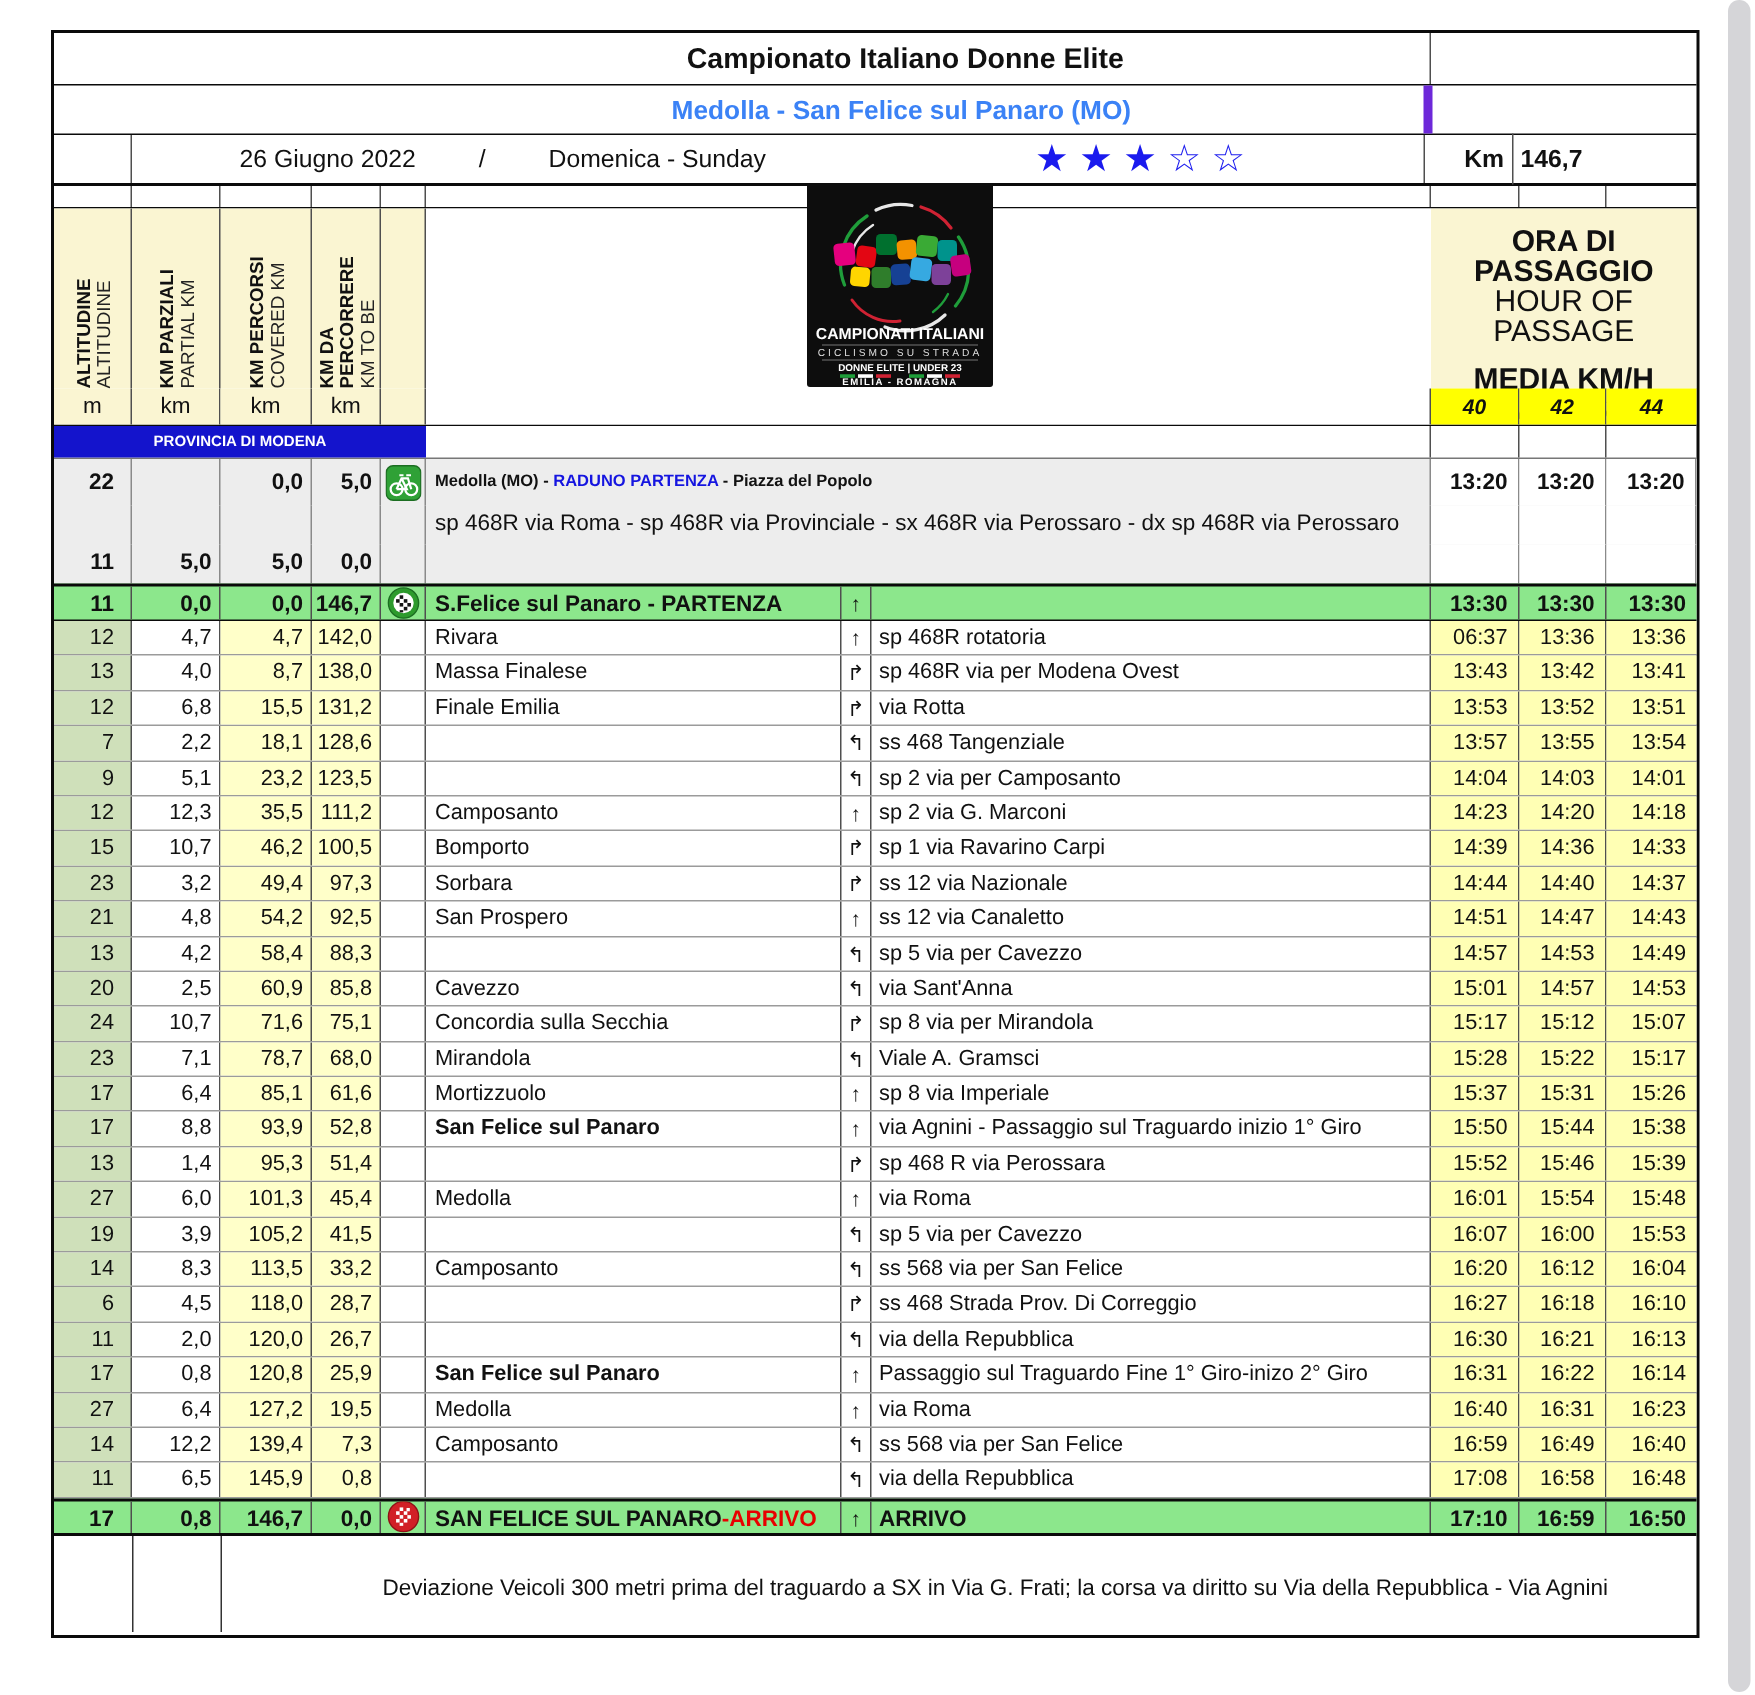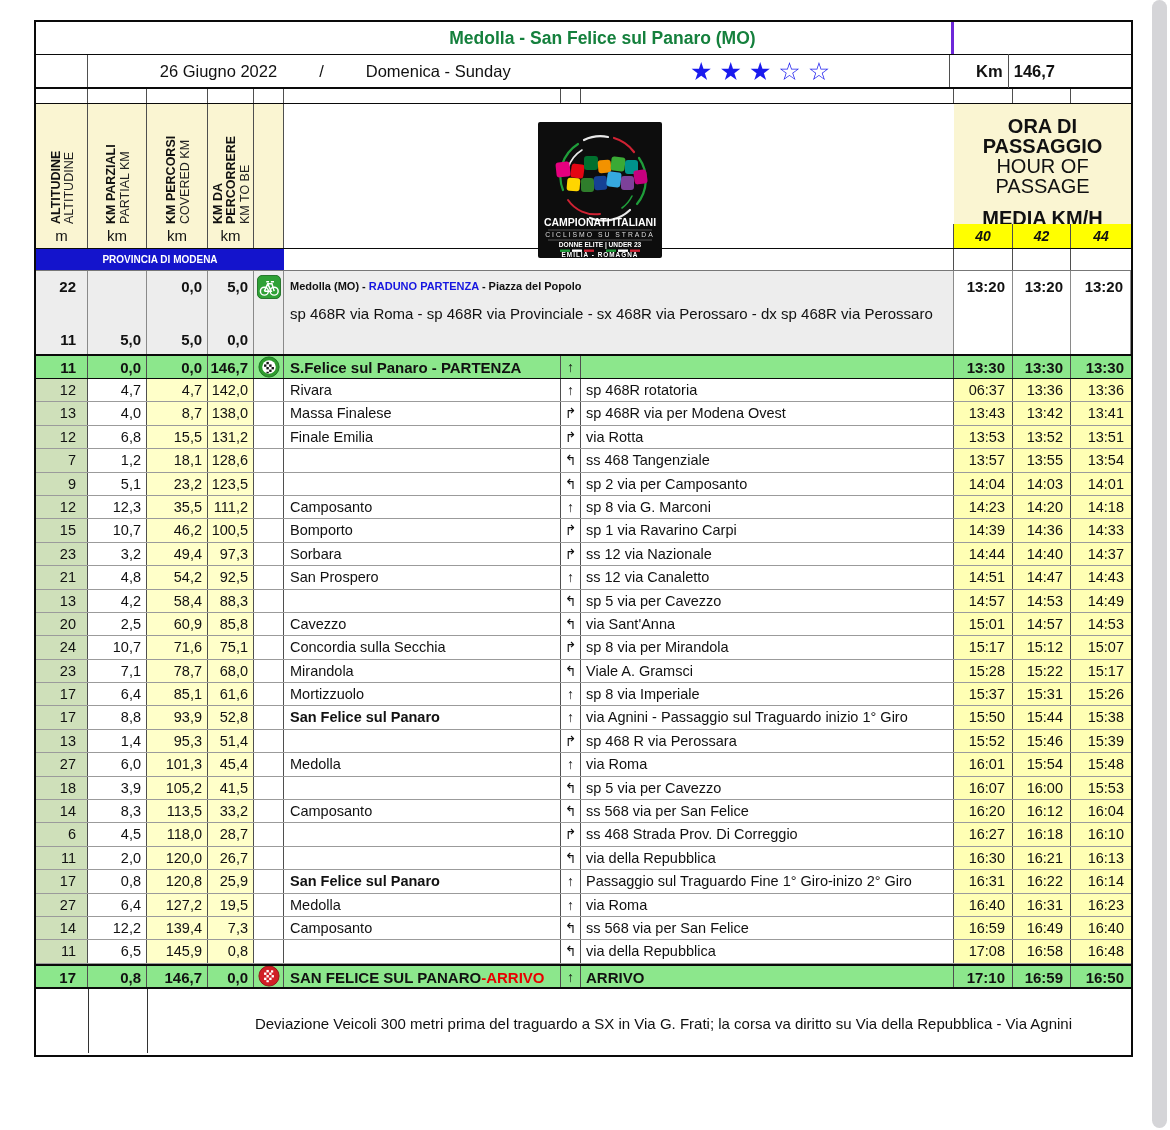--- a/index.html
+++ b/index.html
@@ -18,21 +18,21 @@
   .cI{width:59px}.cJ{width:58px}.cK{width:60px;border-right:none}
   .b{font-weight:bold}
   .num{text-align:right;padding-right:5px}
   .alt{text-align:right;padding-right:11px}
   .time{text-align:right;padding-right:7px}
 
   
   .title-row{height:35px;border-bottom:1px solid #0a0a0a;align-items:center}
   .title-cell{width:700px;text-align:center;font-size:19px;font-weight:bold;border-right:1px solid #4f4f4f;line-height:35px;height:100%}
   .subtitle-row{height:33px;border-bottom:1px solid #0a0a0a;align-items:center}
-  .subtitle-cell{width:700px;text-align:center;font-size:17.5px;font-weight:bold;color:#15803d;border-right:3px solid #6d28d9;line-height:33px;height:100%}
+  .subtitle-cell{width:700px;text-align:center;font-size:17.5px;font-weight:bold;color:#3b82f6;border-right:6px solid #6d28d9;line-height:33px;height:100%}
   .date-row{height:34px;border-bottom:2.5px solid #0a0a0a;align-items:center}
   .date-cell{width:493px;font-size:16.5px;display:flex;gap:42px;padding-left:72px;box-sizing:border-box;align-items:center;height:100%}
   .stars-cell{width:373px;text-align:center;letter-spacing:7px;font-size:25px;color:#1a1aee;border-right:1px solid #4f4f4f;height:100%;line-height:32px}
   .km-label-cell{line-height:34px;font-weight:bold;font-size:16.5px}
   .km-value-cell{width:118px;font-weight:bold;font-size:16.5px;text-align:left;padding-left:5px;line-height:34px}
   .thin-row{height:15px;border-bottom:1px solid #0a0a0a}
   .thin-row .cell{height:100%}
 
   
   .hdr-row{height:120px}
@@ -97,20 +97,30 @@
   .fline{position:absolute;top:0;width:1px;height:64px;background:#333}
   .fnote{position:absolute;left:170px;width:915px;top:26px;text-align:center;font-size:15px;color:#111}
 
   svg text{font-family:"Liberation Sans",sans-serif}
 </style>
 </head>
 <body>
 
 <div class="sheet">
 
+  <div class="row title-row">
+    <div class="cell cA"></div>
+    <div class="cell cB"></div>
+    <div class="cell cC"></div>
+    <div class="cell cD"></div>
+    <div class="title-cell">Campionato Italiano Donne Elite</div>
+    <div class="cell cI"></div>
+    <div class="cell cJ"></div>
+    <div class="cell cK"></div>
+  </div>
 
   <div class="row subtitle-row">
     <div class="cell cA"></div>
     <div class="cell cB"></div>
     <div class="cell cC"></div>
     <div class="cell cD"></div>
     <div class="subtitle-cell">Medolla - San Felice sul Panaro (MO)</div>
     <div class="cell cI"></div>
     <div class="cell cJ"></div>
     <div class="cell cK"></div>
@@ -363,21 +373,21 @@
     <div class="cell cE"></div>
     <div class="cell cF loc">Finale Emilia</div>
     <div class="cell cG arrow">↱</div>
     <div class="cell cH road">via Rotta</div>
     <div class="cell cI time">13:53</div>
     <div class="cell cJ time">13:52</div>
     <div class="cell cK time">13:51</div>
   </div>
       <div class="row trow">
     <div class="cell cA alt">7</div>
-    <div class="cell cB num">1,2</div>
+    <div class="cell cB num">2,2</div>
     <div class="cell cC num y">18,1</div>
     <div class="cell cD num y">128,6</div>
     <div class="cell cE"></div>
     <div class="cell cF loc"></div>
     <div class="cell cG arrow">↰</div>
     <div class="cell cH road">ss 468 Tangenziale</div>
     <div class="cell cI time">13:57</div>
     <div class="cell cJ time">13:55</div>
     <div class="cell cK time">13:54</div>
   </div>
@@ -395,21 +405,21 @@
     <div class="cell cK time">14:01</div>
   </div>
       <div class="row trow">
     <div class="cell cA alt">12</div>
     <div class="cell cB num">12,3</div>
     <div class="cell cC num y">35,5</div>
     <div class="cell cD num y">111,2</div>
     <div class="cell cE"></div>
     <div class="cell cF loc">Camposanto</div>
     <div class="cell cG arrow">↑</div>
-    <div class="cell cH road">sp 8 via G. Marconi</div>
+    <div class="cell cH road">sp 2 via G. Marconi</div>
     <div class="cell cI time">14:23</div>
     <div class="cell cJ time">14:20</div>
     <div class="cell cK time">14:18</div>
   </div>
       <div class="row trow">
     <div class="cell cA alt">15</div>
     <div class="cell cB num">10,7</div>
     <div class="cell cC num y">46,2</div>
     <div class="cell cD num y">100,5</div>
     <div class="cell cE"></div>
@@ -544,21 +554,21 @@
     <div class="cell cD num y">45,4</div>
     <div class="cell cE"></div>
     <div class="cell cF loc">Medolla</div>
     <div class="cell cG arrow">↑</div>
     <div class="cell cH road">via Roma</div>
     <div class="cell cI time">16:01</div>
     <div class="cell cJ time">15:54</div>
     <div class="cell cK time">15:48</div>
   </div>
       <div class="row trow">
-    <div class="cell cA alt">18</div>
+    <div class="cell cA alt">19</div>
     <div class="cell cB num">3,9</div>
     <div class="cell cC num y">105,2</div>
     <div class="cell cD num y">41,5</div>
     <div class="cell cE"></div>
     <div class="cell cF loc"></div>
     <div class="cell cG arrow">↰</div>
     <div class="cell cH road">sp 5 via per Cavezzo</div>
     <div class="cell cI time">16:07</div>
     <div class="cell cJ time">16:00</div>
     <div class="cell cK time">15:53</div>

